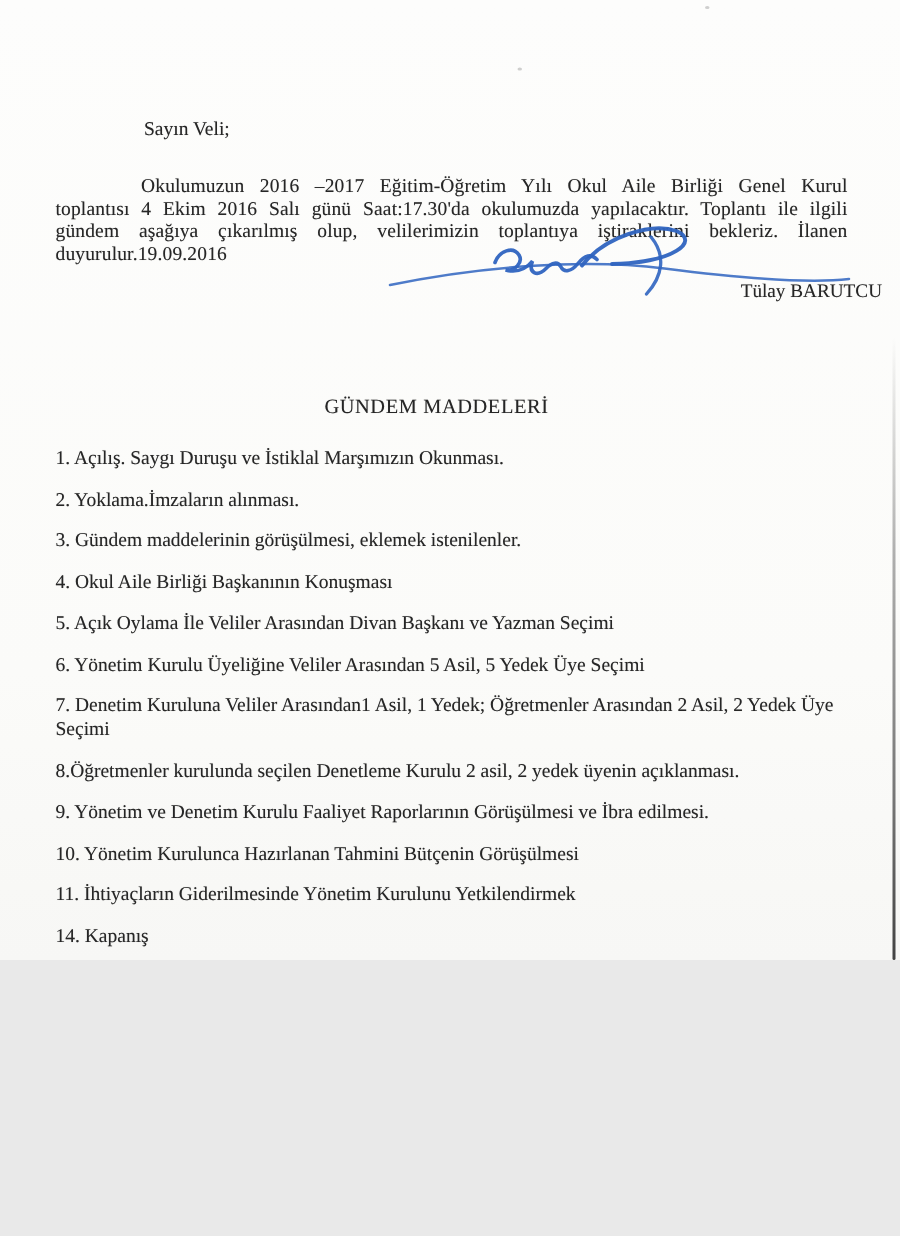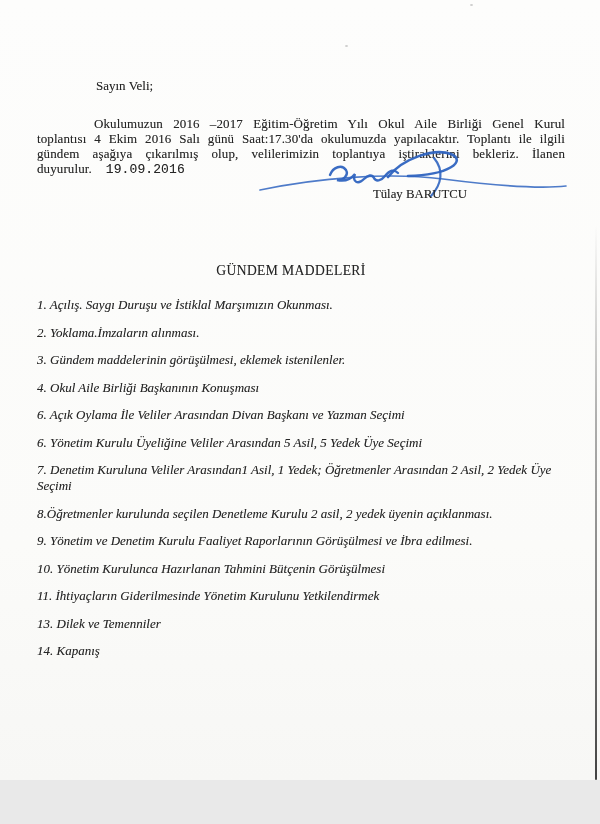--- a/index.html
+++ b/index.html
@@ -1,53 +1,53 @@
 <!DOCTYPE html>
 <html><head>
 <meta charset="utf-8">
 <style>
   html,body { margin:0; padding:0; background:#e9e9e9; }
   .page {
     position:relative;
-    width:600px; height:780px;
+    width:600px; height:640px;
     margin:0 auto;
     background:linear-gradient(180deg,#fdfdfc 0%, #fbfbf9 70%, #f7f7f5 100%);
     overflow:hidden;
     font-family:"Liberation Serif","DejaVu Serif",serif;
     color:#262626;
     text-shadow:0 0 0.5px rgba(40,40,40,0.35);
   }
   .salutation {
     position:absolute; left:96px; top:78px;
     font-size:13px;
   }
   .body-para {
     position:absolute; left:37px; top:103px; width:528px;
     font-size:13px; line-height:15px;
     text-align:justify; text-indent:57px;
     word-spacing:1.6px; letter-spacing:0.1px;
   }
-  .date { margin-left:14px; white-space:nowrap;font-family:Liberation Mono, monospace; }
+  .date { white-space:nowrap; }
   .sig-svg {
     position:absolute; left:238px; top:144px;
     width:332px; height:60px;
     filter:blur(0.2px);
   }
   .sig-block {
     position:absolute; left:252px; top:186px; width:336px;
-    text-align:center; font-size:12.8px; line-height:16.2px;
+    text-align:right; font-size:12.8px; line-height:16.2px;
   }
   .agenda-heading {
     position:absolute; top:263px; left:0; width:582px;
     text-align:center; font-weight:normal;
     font-size:13.6px; letter-spacing:0.4px;
   }
   .agenda {
     position:absolute; left:37px; top:297px; width:533px;
-    font-size:13px; line-height:16px;font-style:italic;
+    font-size:13px; line-height:16px;
   }
   .agenda-item { margin-bottom:11.5px; }
   .edge-line-right {
     position:absolute; right:3px; top:225px; bottom:0; width:2px;
     background:linear-gradient(to bottom,
       rgba(90,90,90,0) 0%,
       rgba(80,80,80,0.45) 35%,
       rgba(60,60,60,0.7) 75%,
       rgba(35,35,35,0.85) 100%);
     border-radius:1px;
@@ -83,28 +83,27 @@
     <div>Tülay BARUTCU</div>
   </div>
 
   <div class="agenda-heading">GÜNDEM MADDELERİ</div>
 
   <div class="agenda">
     <div class="agenda-item">1. Açılış. Saygı Duruşu ve İstiklal Marşımızın Okunması.</div>
     <div class="agenda-item">2. Yoklama.İmzaların alınması.</div>
     <div class="agenda-item">3. Gündem maddelerinin görüşülmesi, eklemek istenilenler.</div>
     <div class="agenda-item">4. Okul Aile Birliği Başkanının  Konuşması</div>
-    <div class="agenda-item">6. Açık Oylama İle Veliler Arasından Divan Başkanı ve Yazman Seçimi</div>
+    <div class="agenda-item">5. Açık Oylama İle Veliler Arasından Divan Başkanı ve Yazman Seçimi</div>
     <div class="agenda-item">6. Yönetim Kurulu Üyeliğine Veliler Arasından 5 Asil, 5 Yedek Üye Seçimi</div>
     <div class="agenda-item">7. Denetim Kuruluna Veliler Arasından1 Asil, 1 Yedek; Öğretmenler Arasından 2 Asil, 2 Yedek Üye Seçimi</div>
     <div class="agenda-item">8.Öğretmenler kurulunda  seçilen Denetleme Kurulu 2 asil, 2 yedek üyenin açıklanması.</div>
     <div class="agenda-item">9. Yönetim ve Denetim Kurulu Faaliyet Raporlarının Görüşülmesi ve İbra edilmesi.</div>
     <div class="agenda-item">10. Yönetim Kurulunca Hazırlanan Tahmini Bütçenin Görüşülmesi</div>
     <div class="agenda-item">11. İhtiyaçların Giderilmesinde Yönetim Kurulunu Yetkilendirmek</div>
-    <div class="agenda-item">13. Dilek ve Temenniler</div>
     <div class="agenda-item">14. Kapanış</div>
   </div>
 
   <div class="edge-line-right"></div>
   <div class="scan-speck speck-1"></div>
   <div class="scan-speck speck-2"></div>
 
 </div>
 
 </body></html>

